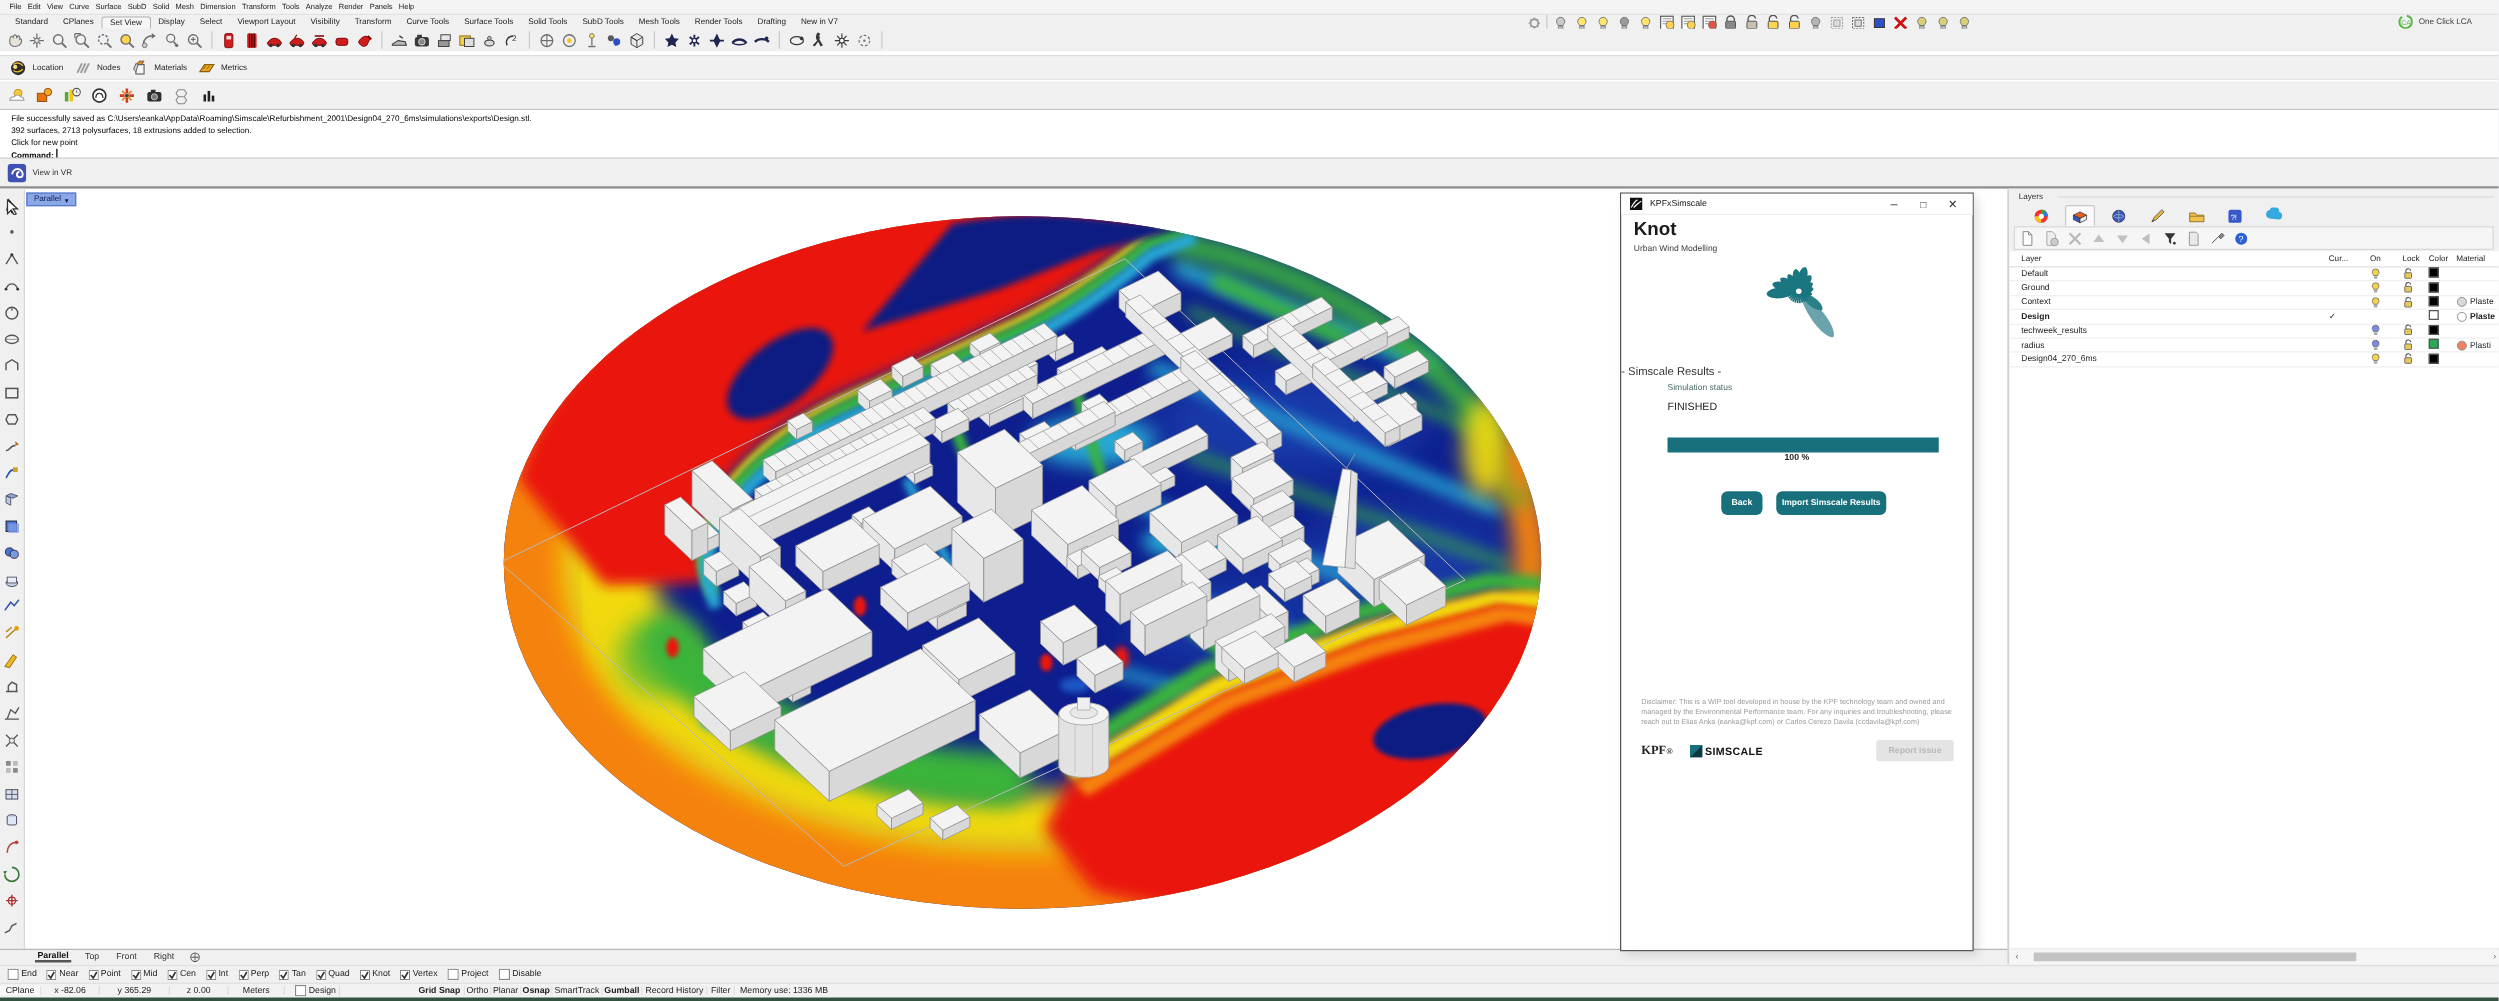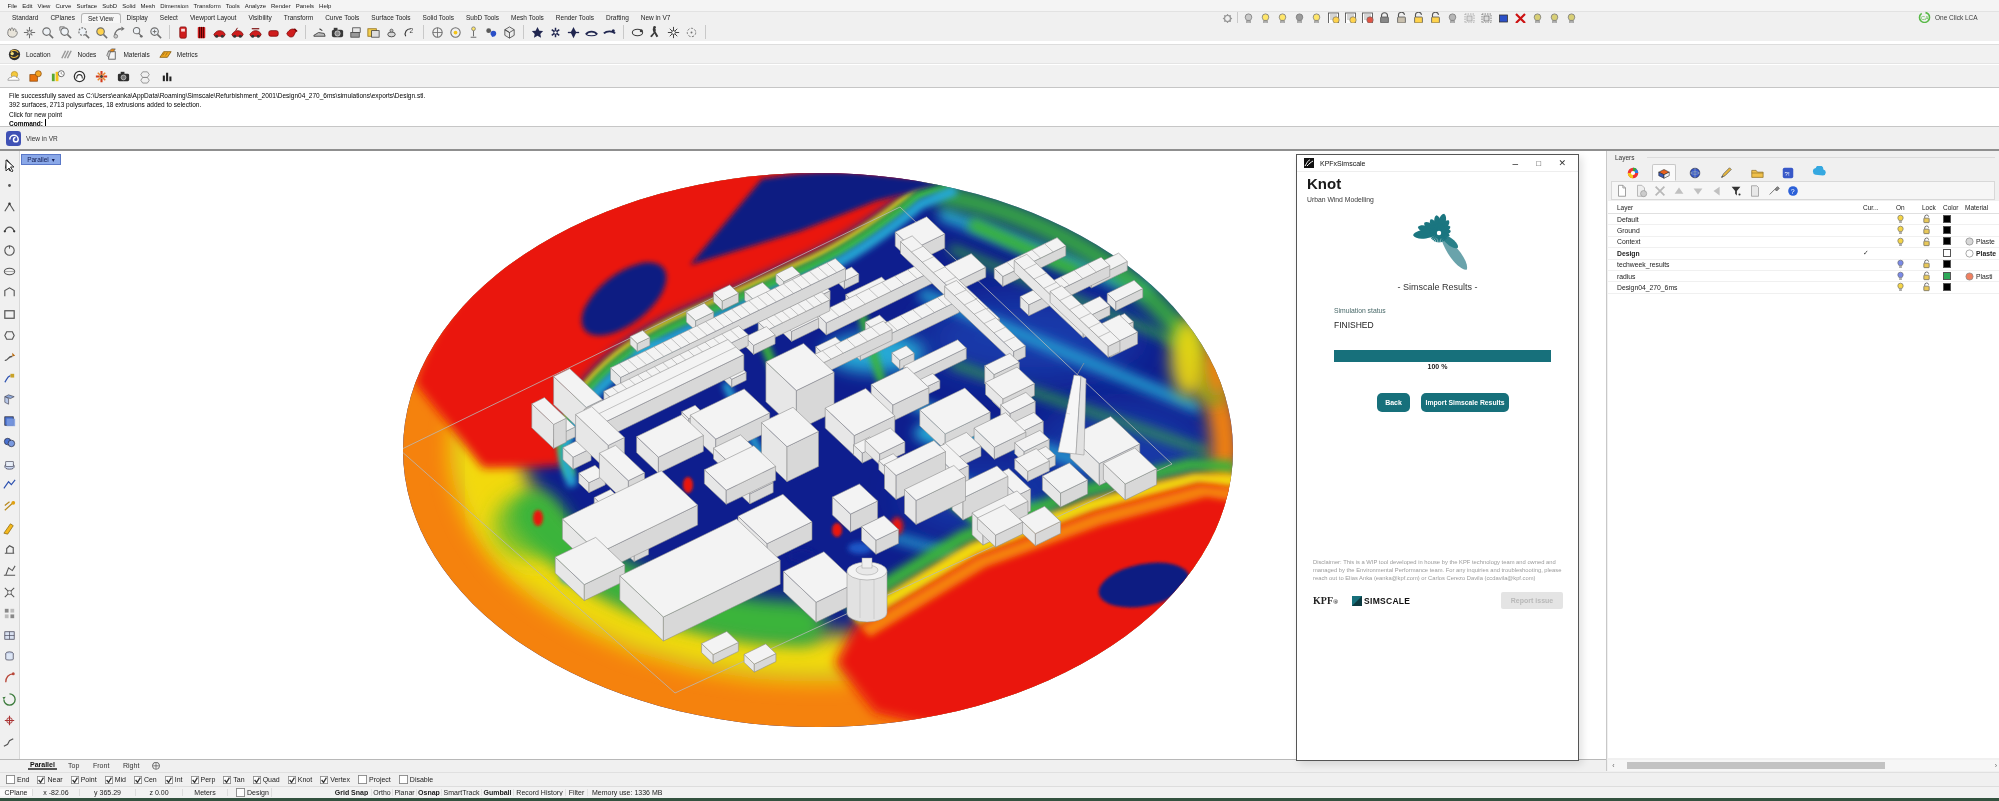--- a/index.html
+++ b/index.html
@@ -1388,21 +1388,21 @@
         </g>
         <g transform="rotate(336)">
           <rect x="2" y="-0.7" width="7.5" height="1.4" fill="#1b7680"></rect>
         </g>
         <g transform="rotate(348)">
           <rect x="2" y="-0.7" width="7.5" height="1.4" fill="#1b7680"></rect>
         </g>
         <circle cx="0" cy="0" r="2.2" fill="#fff"></circle>
       </g>
     </svg>
-    <div style="position:absolute;left:0;top:127px;width:100%;text-align:center;font-size:9px;color:#333">- Simscale Results -</div>
+    <div style="position:absolute;left:0;top:137px;width:100%;text-align:left;font-size:9px;color:#333">- Simscale Results -</div>
     <div style="position:absolute;left:37px;top:152px;font-size:6.8px;color:#4a6a6a">Simulation status</div>
     <div style="position:absolute;left:37px;top:165px;font-size:8.5px;color:#222">FINISHED</div>
     <div style="position:absolute;left:37px;top:195px;width:217px;height:12px;background:#17707b"></div>
     <div style="position:absolute;left:0;top:208px;width:100%;text-align:center;font-size:7px;font-weight:bold;color:#222">100 %</div>
     <div style="position:absolute;left:80px;top:238px;width:33px;height:19px;background:#17707b;border-radius:5px;color:#fff;font-size:7px;font-weight:bold;display:flex;align-items:center;justify-content:center">Back</div>
     <div style="position:absolute;left:124px;top:238px;width:88px;height:19px;background:#17707b;border-radius:5px;color:#fff;font-size:8.5px;font-weight:bold;display:flex;align-items:center;justify-content:center;font-size:6.8px;white-space:nowrap">Import Simscale Results</div>
     <div style="position:absolute;left:16px;top:403px;width:252px;font-size:5.8px;line-height:8.2px;color:#9a9a9a">Disclaimer: This is a WIP tool developed in house by the KPF technology team and owned and managed by the Environmental Performance team. For any inquiries and troubleshooting, please reach out to Elias Anka (eanka@kpf.com) or Carlos Cerezo Davila (ccdavila@kpf.com)</div>
     <div style="position:absolute;left:16px;top:440px;font-family:'Liberation Serif',serif;font-size:10px;font-weight:bold;color:#222">KPF<span style="font-size:7px">®</span></div>
     <div style="position:absolute;left:55px;top:441px;display:flex;align-items:center;gap:2px">
       <svg width="10" height="10" viewBox="0 0 10 10">

